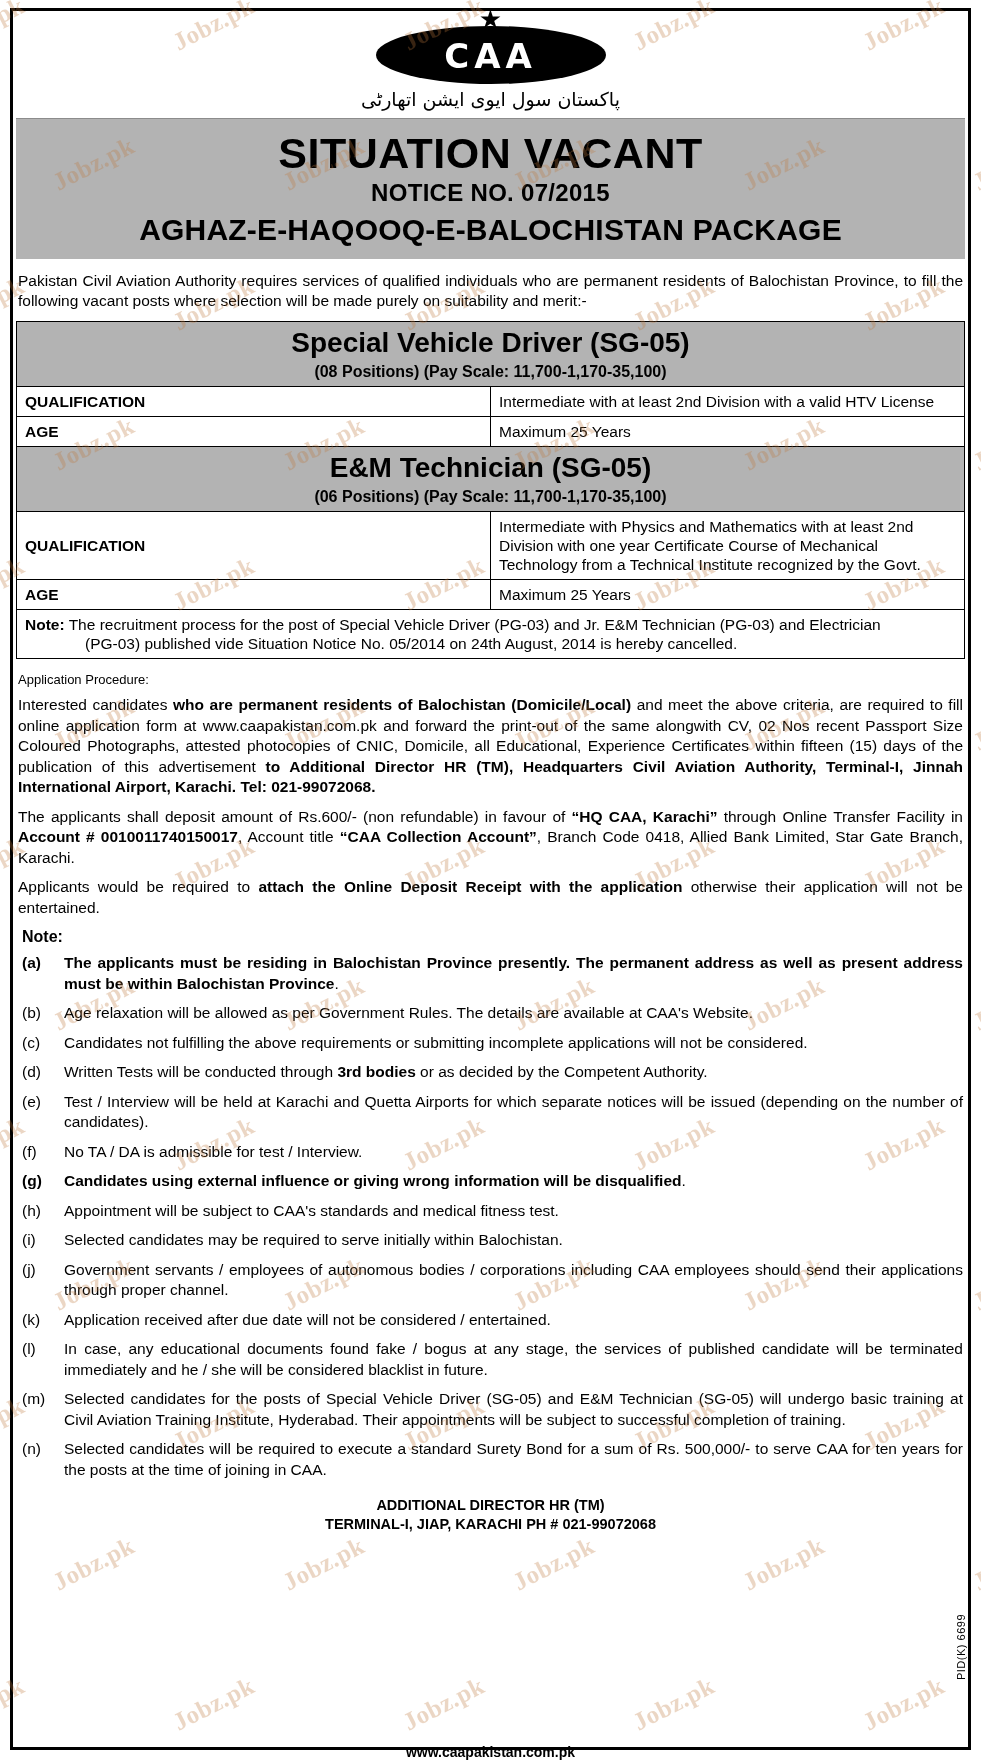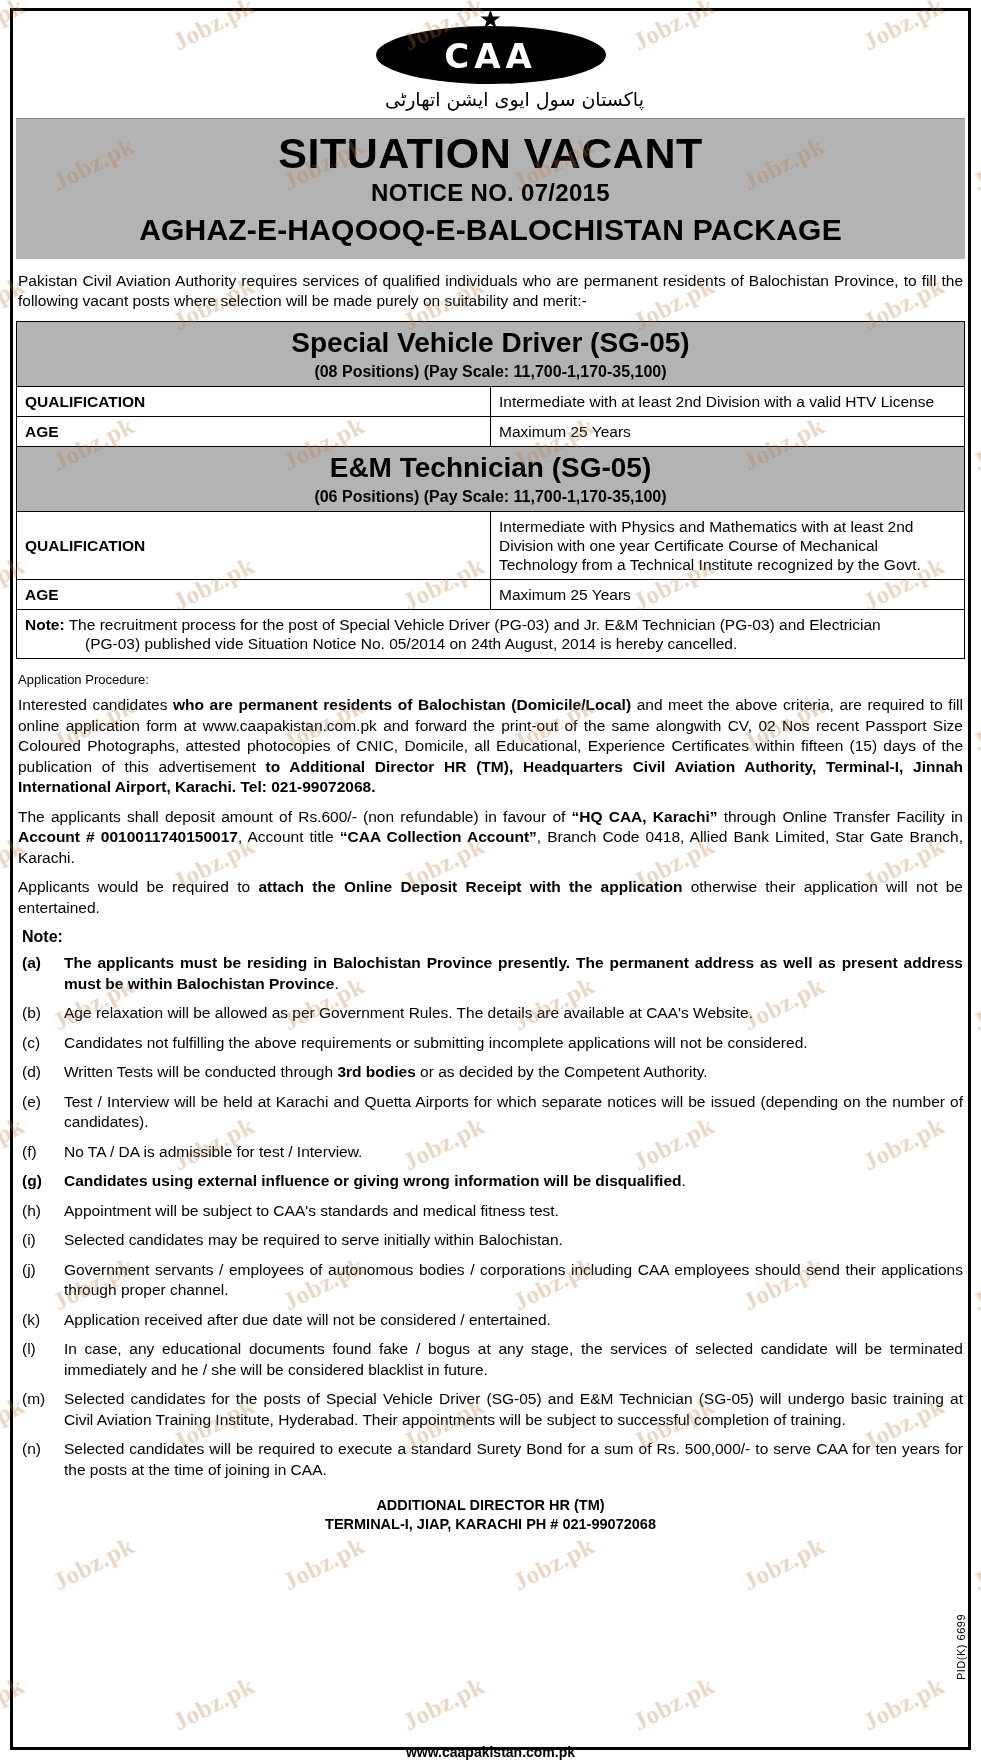--- a/index.html
+++ b/index.html
@@ -101,21 +101,20 @@
   }
   .urdu-line {
     position: absolute;
     left: 50%;
     top: 74px;
     transform: translateX(-50%);
     font-family: "DejaVu Sans", sans-serif;
     font-size: 19px;
     direction: rtl;
     white-space: nowrap;
-    margin-left: 24px;
   }
 
   
   .banner {
     background: #b3b3b3;
     text-align: center;
     padding: 10px 0 12px 0;
     border-top: 1px solid #8c8c8c;
   }
   .banner .title {
@@ -419,21 +418,21 @@
         <li><span class="mark">(b)</span><span>Age relaxation will be allowed as per Government Rules. The details are available at CAA's Website.</span></li>
         <li><span class="mark">(c)</span><span>Candidates not fulfilling the above requirements or submitting incomplete applications will not be considered.</span></li>
         <li><span class="mark">(d)</span><span>Written Tests will be conducted through </span><b>3rd bodies</b><span> or as decided by the Competent Authority.</span></li>
         <li><span class="mark">(e)</span><span>Test / Interview will be held at Karachi and Quetta Airports for which separate notices will be issued (depending on the number of candidates).</span></li>
         <li><span class="mark">(f)</span><span>No TA / DA is admissible for test / Interview.</span></li>
         <li class="bold-item"><span class="mark">(g)</span><b>Candidates using external influence or giving wrong information will be disqualified</b><span style="font-weight: normal;">.</span></li>
         <li><span class="mark">(h)</span><span>Appointment will be subject to CAA's standards and medical fitness test.</span></li>
         <li><span class="mark">(i)</span><span>Selected candidates may be required to serve initially within Balochistan.</span></li>
         <li><span class="mark">(j)</span><span>Government servants / employees of autonomous bodies / corporations including CAA employees should send their applications through proper channel.</span></li>
         <li><span class="mark">(k)</span><span>Application received after due date will not be considered / entertained.</span></li>
-        <li><span class="mark">(l)</span><span>In case, any educational documents found fake / bogus at any stage, the services of selected candidate will be terminated immediately and he / she will be considered blacklist in future.</span></li>
+        <li><span class="mark">(l)</span><span>In case, any educational documents found fake / bogus at any stage, the services of published candidate will be terminated immediately and he / she will be considered blacklist in future.</span></li>
         <li><span class="mark">(m)</span><span>Selected candidates for the posts of Special Vehicle Driver (SG-05) and E&amp;M Technician (SG-05) will undergo basic training at Civil Aviation Training Institute, Hyderabad. Their appointments will be subject to successful completion of training.</span></li>
         <li><span class="mark">(n)</span><span>Selected candidates will be required to execute a standard Surety Bond for a sum of Rs. 500,000/- to serve CAA for ten years for the posts at the time of joining in CAA.</span></li>
       </ul>
 
     <div class="footer-block">
       <div>ADDITIONAL DIRECTOR HR (TM)</div>
       <div>TERMINAL-I, JIAP, KARACHI PH # 021-99072068</div>
     </div>
 
   </div>

